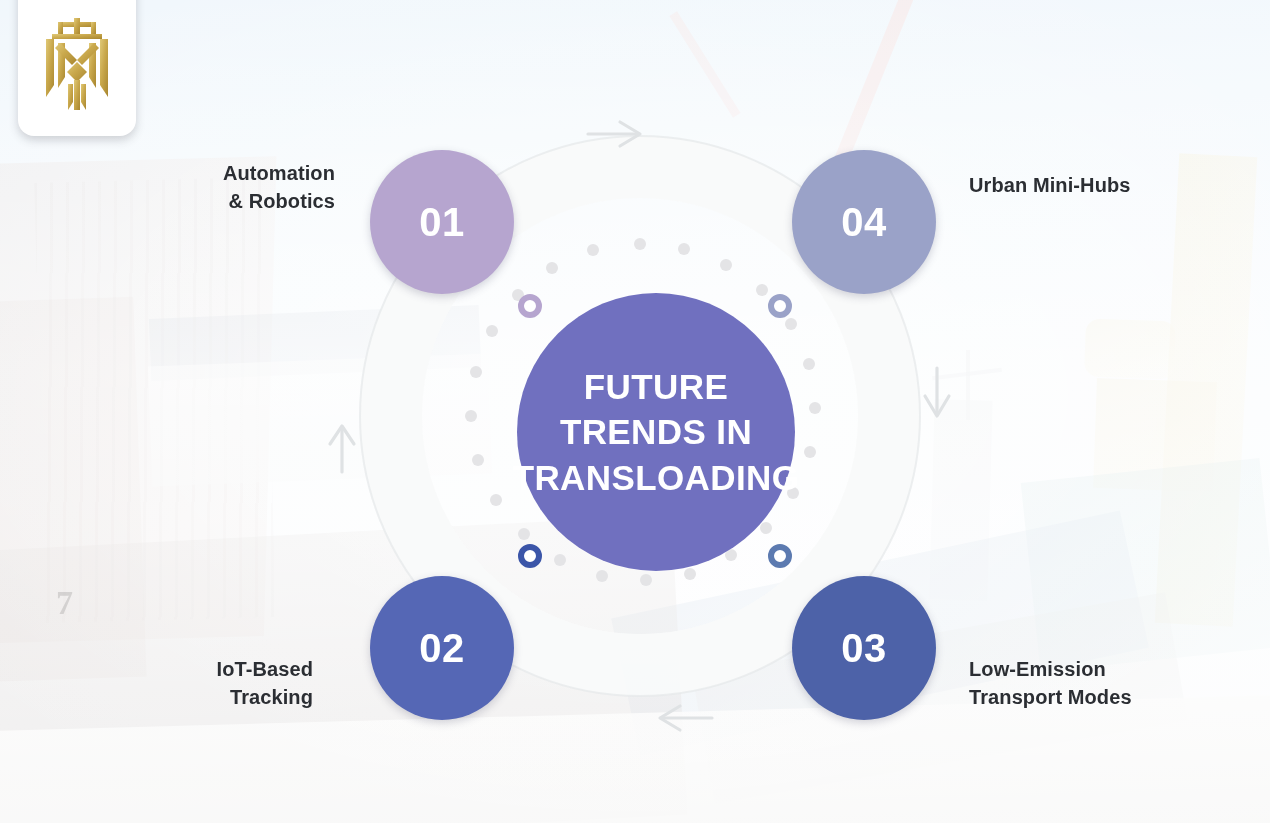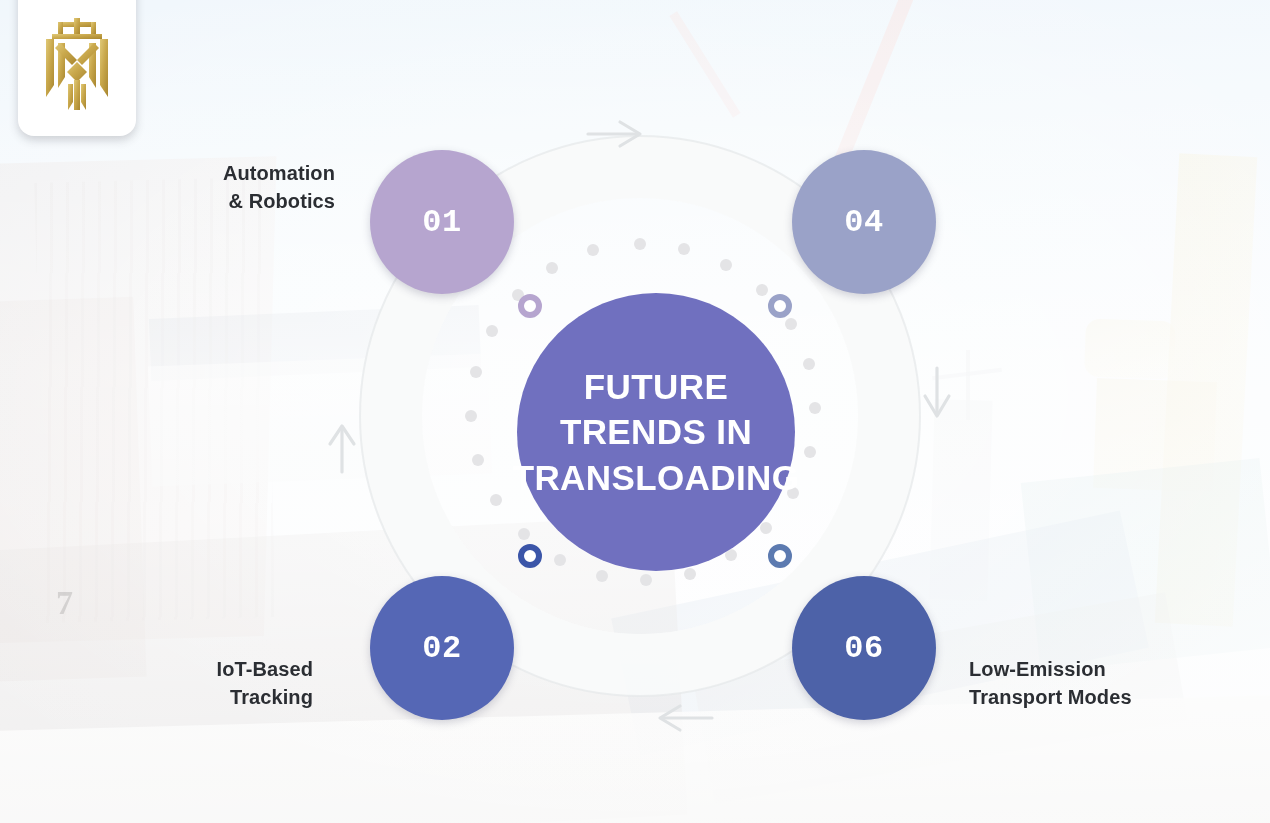--- a/index.html
+++ b/index.html
@@ -168,24 +168,23 @@
     letter-spacing:.4px;
     white-space:pre-line;
   }
 
   .node {
     position:absolute;
     width:144px; height:144px;
     border-radius:50%;
     display:flex; align-items:center; justify-content:center;
     color:#ffffff;
-    font-size:32px; font-weight:700;
+    font-size:40px; font-weight:700;
     letter-spacing:.5px;
     box-shadow:0 3px 9px rgba(60,60,90,.22);
-    font-family:Liberation Mono, monospace;
   }
   .node.n1 { left:50px;  top:54px;  background:#b6a5cf; }
   .node.n4 { left:472px; top:54px;  background:#9aa2c8; }
   .node.n2 { left:50px;  top:480px; background:#5567b5; }
   .node.n3 { left:472px; top:480px; background:#4d62a8; }
 
   .marker {
     position:absolute;
     width:24px; height:24px;
     border-radius:50%;
@@ -346,24 +345,25 @@
     <div class="node n1">
       <span>01</span>
     </div>
     <div class="node n4">
       <span>04</span>
     </div>
     <div class="node n2">
       <span>02</span>
     </div>
     <div class="node n3">
-      <span>06</span>
+      <span>03</span>
     </div>
   </div>
 
   <div class="label l1">Automation
 &amp; Robotics</div>
+  <div class="label l4">Urban Mini-Hubs</div>
   <div class="label l2">IoT-Based
 Tracking</div>
   <div class="label l3">Low-Emission
 Transport Modes</div>
 
 </div>
 
 </body></html>

